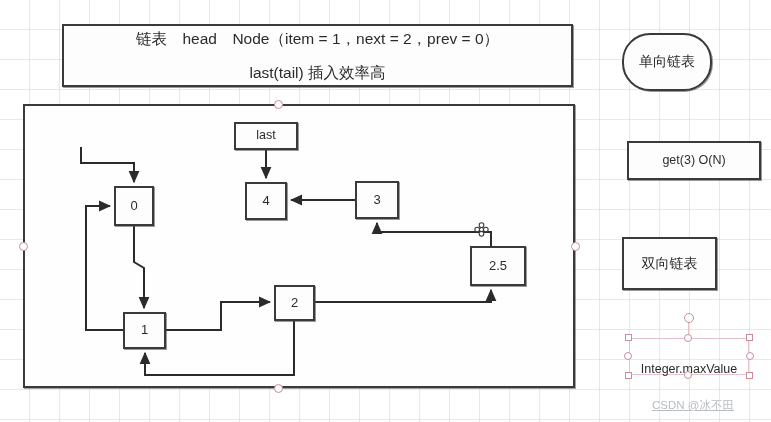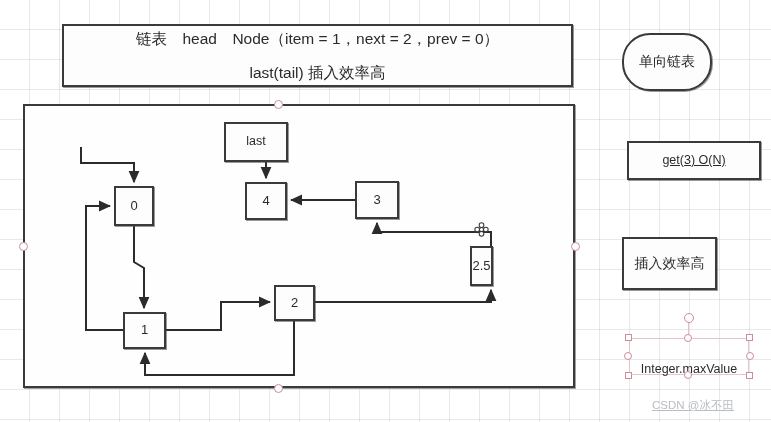--- a/index.html
+++ b/index.html
@@ -49,31 +49,31 @@
   }
 
   
   .fhandle{
     position:absolute;width:9px;height:9px;border-radius:50%;
     background:#ffffff;border:1px solid #c98e98;box-sizing:border-box;z-index:40;
   }
 
   
   #n-head{left:47px;top:119px;width:68px;height:28px;font-size:12.5px;}
-  #n-last{left:224px;top:122px;width:64px;height:40px;font-size:12.5px;}
+  #n-last{left:234px;top:122px;width:64px;height:28px;font-size:12.5px;}
   #n-0   {left:114px;top:186px;width:40px;height:40px;font-size:13px;}
   #n-1   {left:123px;top:312px;width:43px;height:37px;font-size:13px;}
   #n-2   {left:274px;top:285px;width:41px;height:36px;font-size:13px;}
   #n-4   {left:245px;top:182px;width:42px;height:38px;font-size:13px;}
   #n-3   {left:355px;top:181px;width:44px;height:38px;font-size:13px;}
-  #n-25  {left:470px;top:246px;width:23px;height:40px;font-size:13px;}
+  #n-25  {left:470px;top:246px;width:56px;height:40px;font-size:13px;}
 
   
   #b-single{left:622px;top:33px;width:90px;height:58px;font-size:14px;border-radius:28px;}
-  #b-get   {left:627px;top:141px;width:134px;height:39px;font-size:12.5px;text-decoration:underline;}
+  #b-get   {left:627px;top:141px;width:134px;height:39px;font-size:12.5px;}
   #b-double{left:622px;top:237px;width:95px;height:53px;font-size:14px;}
 
   
   #sel-wrap{position:absolute;left:629px;top:338px;width:120px;height:37px;}
   #sel-box{
     position:absolute;left:0;top:0;width:100%;height:100%;
     border:1px solid #e8c4ca;box-sizing:border-box;background:transparent;
   }
   #sel-label{
     position:absolute;left:0;top:12px;width:100%;height:100%;
@@ -174,21 +174,21 @@
     <span>4</span>
   </div>
 
   <div class="node shadowbox" id="b-single">
     <span>单向链表</span>
   </div>
   <div class="node shadowbox" id="b-get">
     <span>get(3)  O(N)</span>
   </div>
   <div class="node shadowbox" id="b-double">
-    <span>插入效率高</span>
+    <span>双向链表</span>
   </div>
 
   <div id="sel-wrap">
     <div id="sel-box"></div>
     <div id="sel-label">Integer.maxValue</div>
     <div id="rot-stem"></div>
     <div id="rot-knob"></div>
     <div class="sq" style="left:-4px;top:-4px;"></div>
     <div class="ci" style="left:55px;top:-4px;"></div>
     <div class="sq" style="left:117px;top:-4px;"></div>

